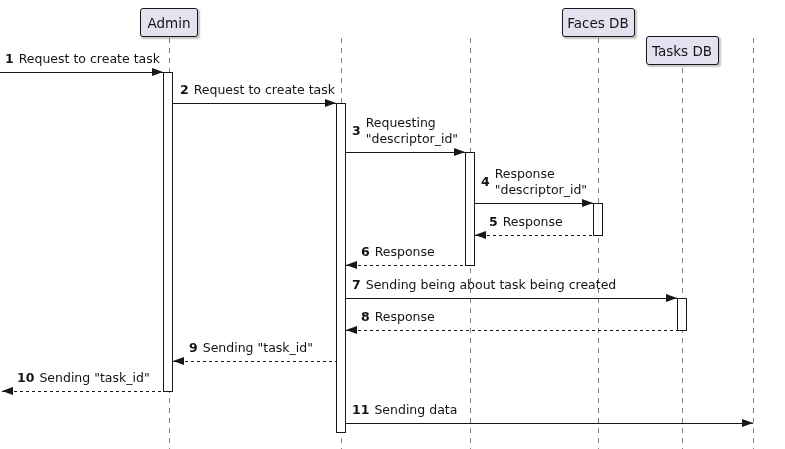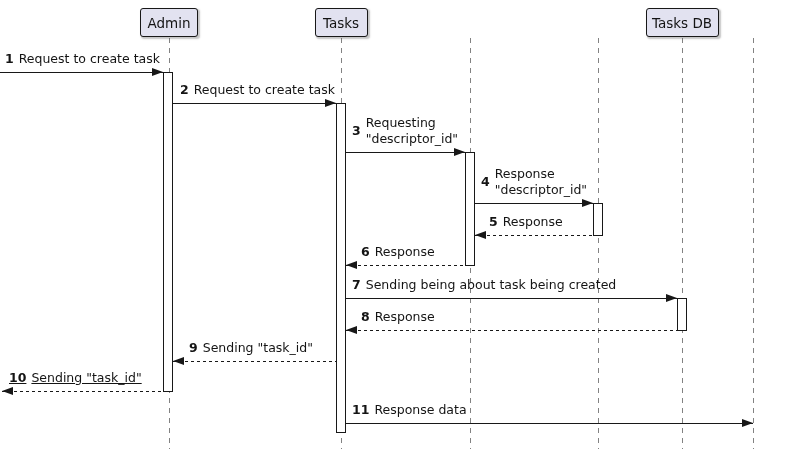--- a/index.html
+++ b/index.html
@@ -83,24 +83,24 @@
 <div id="stage">
     <div class="lifeline" style="left: 168.5px; top: 38px; height: 411px;"></div>
     <div class="lifeline" style="left: 340.5px; top: 38px; height: 411px;"></div>
     <div class="lifeline" style="left: 469.5px; top: 38px; height: 411px;"></div>
     <div class="lifeline" style="left: 597.5px; top: 38px; height: 411px;"></div>
     <div class="lifeline" style="left: 681.5px; top: 38px; height: 411px;"></div>
     <div class="lifeline" style="left: 752.5px; top: 38px; height: 411px;"></div>
     <div class="participant-box" style="left: 140px; width: 58px;">
       <span>Admin</span>
     </div>
-    <div class="participant-box" style="left: 314.5px; width: 53px;">
-      <span>Tasks</span>
+    <div class="participant-box" style="left: 561.5px; width: 73px;">
+      <span>Faces DB</span>
     </div>
-    <div class="participant-box" style="left: 645.5px; width: 73px;">
+    <div class="participant-box" style="left: 645.5px; width: 73px; margin-top: 28px;">
       <span>Tasks DB</span>
     </div>
     <div class="activation" style="left: 163px; top: 72px; height: 320px;"></div>
     <div class="activation" style="left: 336px; top: 103px; height: 330px;"></div>
     <div class="activation" style="left: 465px; top: 152px; height: 114px;"></div>
     <div class="activation" style="left: 593px; top: 203px; height: 33px;"></div>
     <div class="activation" style="left: 677px; top: 298px; height: 33px;"></div>
     <div class="msg-line solid" style="left: 0px; top: 71.5px; width: 163px;"></div>
     <div class="arrowhead right" style="top: 67.5px; left: 152px;"></div>
     <div class="msg-label" style="left: 5px; top: 51px;">
@@ -152,23 +152,23 @@
       <span class="txt">Response</span>
     </div>
     <div class="msg-line dashed" style="left: 173px; top: 360.5px; width: 163px;"></div>
     <div class="arrowhead left" style="top: 356.5px; left: 173px;"></div>
     <div class="msg-label" style="left: 189px; top: 340px;">
       <span class="num">9</span>
       <span class="txt">Sending "task_id"</span>
     </div>
     <div class="msg-line dashed" style="left: 2px; top: 390.5px; width: 161px;"></div>
     <div class="arrowhead left" style="top: 386.5px; left: 2px;"></div>
-    <div class="msg-label" style="left: 9px; top: 370px; text-decoration: underline;">
+    <div class="msg-label" style="left: 17px; top: 370px;">
       <span class="num">10</span>
       <span class="txt">Sending "task_id"</span>
     </div>
     <div class="msg-line solid" style="left: 346px; top: 422.5px; width: 407px;"></div>
     <div class="arrowhead right" style="top: 418.5px; left: 742px;"></div>
     <div class="msg-label" style="left: 352px; top: 402px;">
       <span class="num">11</span>
-      <span class="txt">Response data</span>
+      <span class="txt">Sending data</span>
     </div>
   </div>
 
 </body></html>

